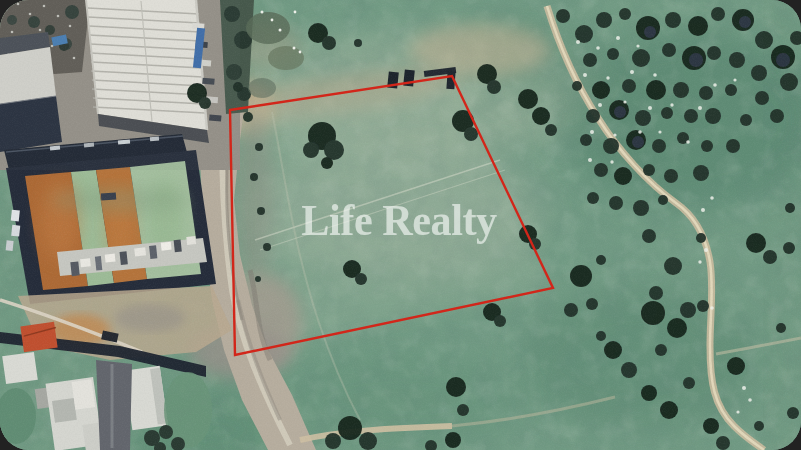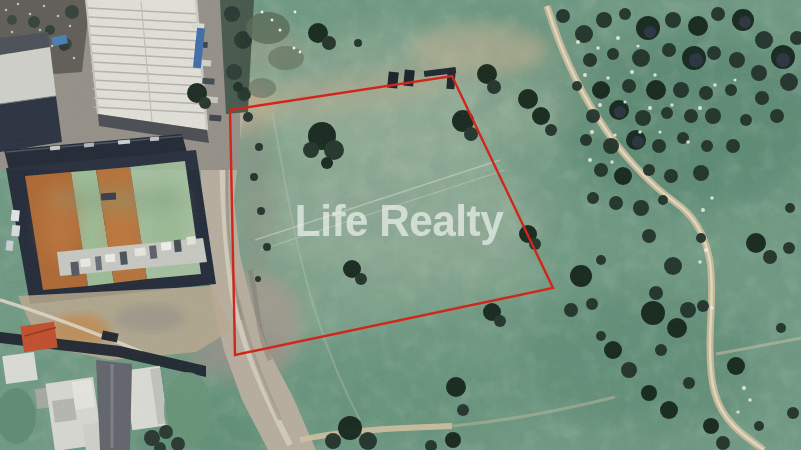--- a/index.html
+++ b/index.html
@@ -1,18 +1,18 @@
 <!DOCTYPE html>
 <html><head>
 <meta charset="utf-8">
 <style>
   html,body{margin:0;padding:0;background:#222;}
   .stage{
     position:relative;width:801px;height:450px;overflow:hidden;
-    background:#76a089;font-family:Liberation Sans, sans-serif;
+    background:#76a089;font-family:Liberation Serif, serif;border-radius:29px;
   }
   .stage svg{position:absolute;left:0;top:0;display:block;}
   .watermark{
     position:absolute;left:399px;top:221px;
     transform:translate(-50%,-50%) scaleX(.96);
     font-size:44px;font-weight:600;letter-spacing:-.5px;line-height:1;
     color:rgba(252,253,251,.55);white-space:nowrap;
     text-shadow:0 0 1px rgba(255,255,255,.15);
     pointer-events:none;
   }

